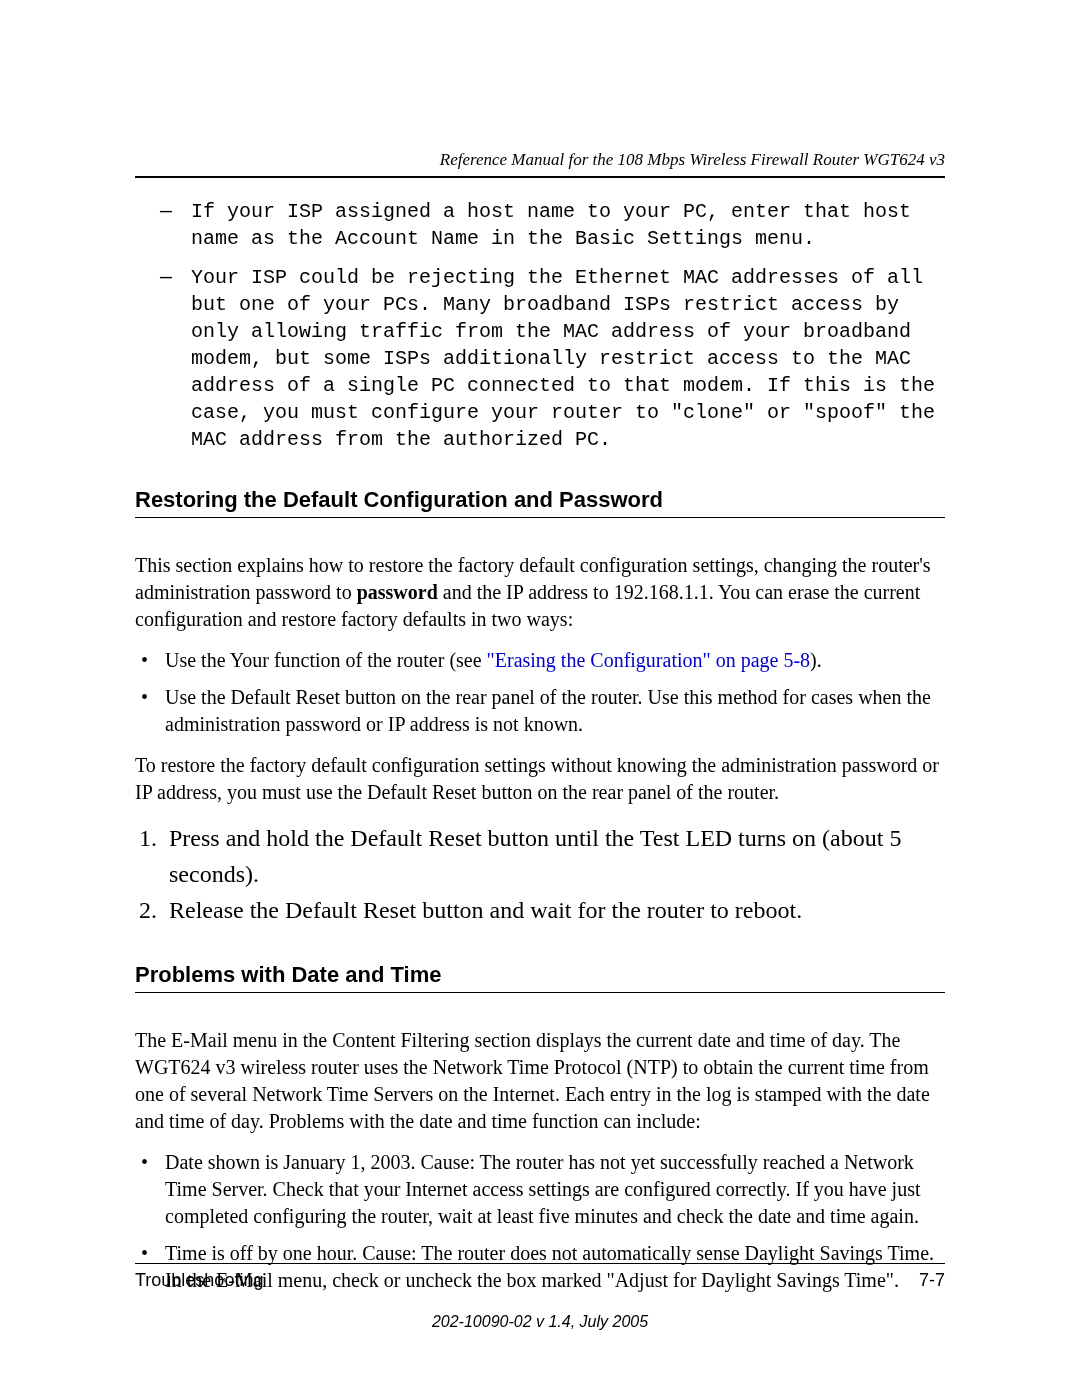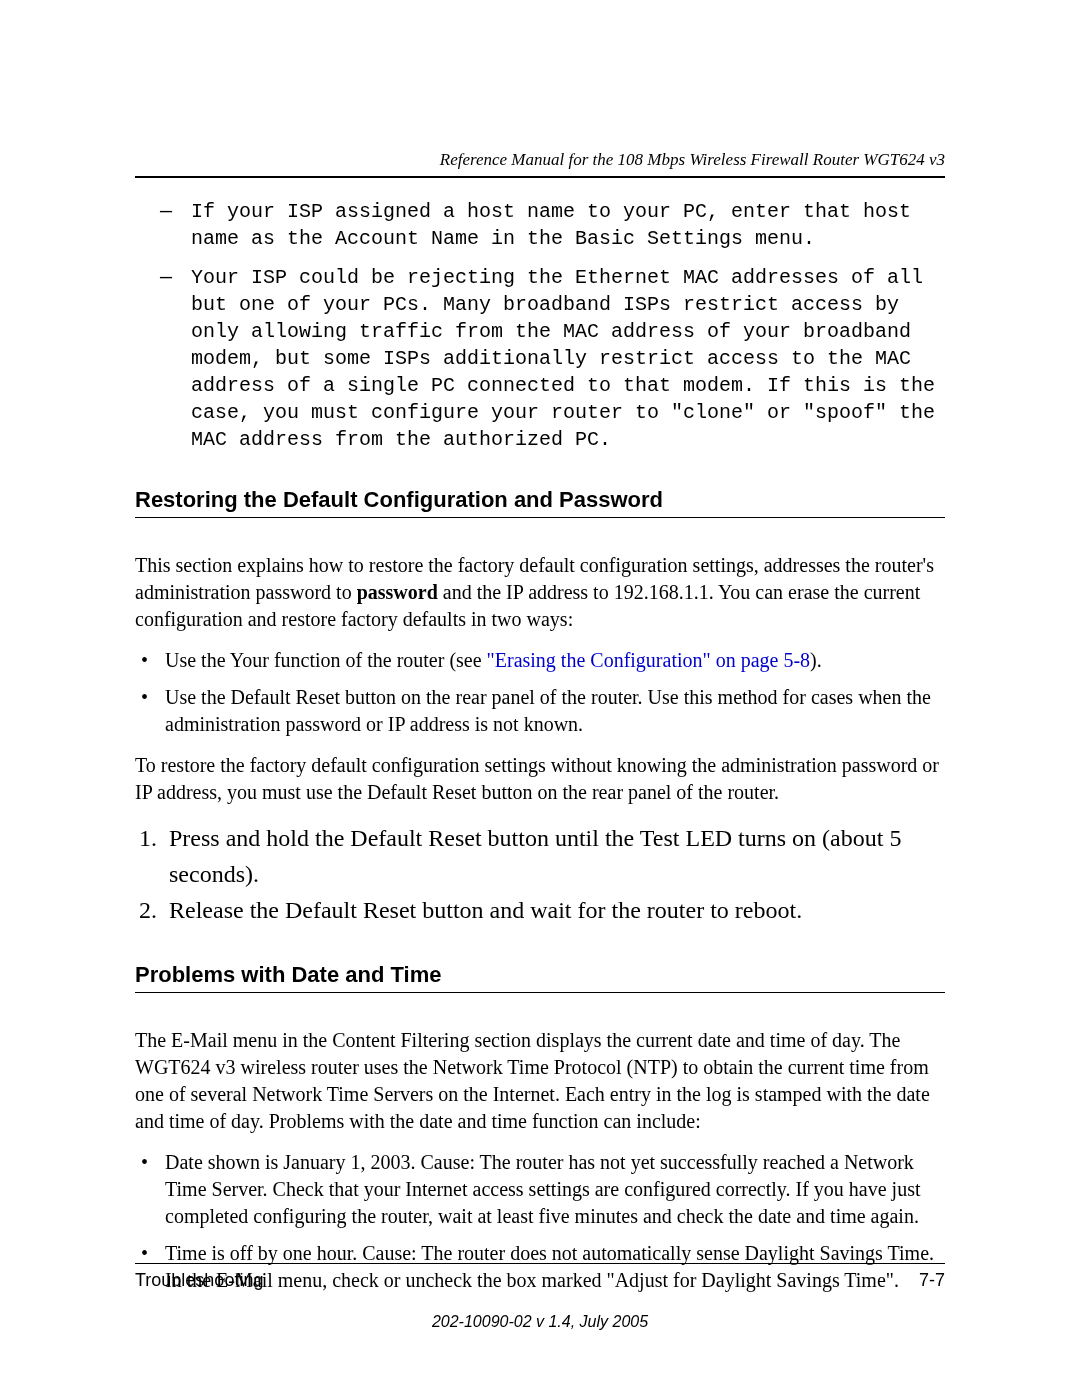--- a/index.html
+++ b/index.html
@@ -129,21 +129,21 @@
 
   <ul class="dash-list">
     <li>If your ISP assigned a host name to your PC, enter that host name as the Account Name in the Basic Settings menu.</li>
     <li>Your ISP could be rejecting the Ethernet MAC addresses of all but one of your PCs. Many broadband ISPs restrict access by only allowing traffic from the MAC address of your broadband modem, but some ISPs additionally restrict access to the MAC address of a single PC connected to that modem. If this is the case, you must configure your router to "clone" or "spoof" the MAC address from the authorized PC.</li>
   </ul>
 
   <h2 class="section">Restoring the Default Configuration and Password</h2>
   <hr class="section-rule">
 
   <p class="body">
-    <span>This section explains how to restore the factory default configuration settings, addresses the router's administration password to </span><span class="bold">password</span><span> and the IP address to 192.168.1.1. You can erase the current configuration and restore factory defaults in two ways:</span>
+    <span>This section explains how to restore the factory default configuration settings, changing the router's administration password to </span><span class="bold">password</span><span> and the IP address to 192.168.1.1. You can erase the current configuration and restore factory defaults in two ways:</span>
   </p>
 
   <ul class="bullets">
     <li>
       <span>Use the Your function of the router (see </span><span class="xref">"Erasing the Configuration" on page 5-8</span><span>).</span>
     </li>
     <li>
       <span>Use the Default Reset button on the rear panel of the router. Use this method for cases when the administration password or IP address is not known.</span>
     </li>
   </ul>

